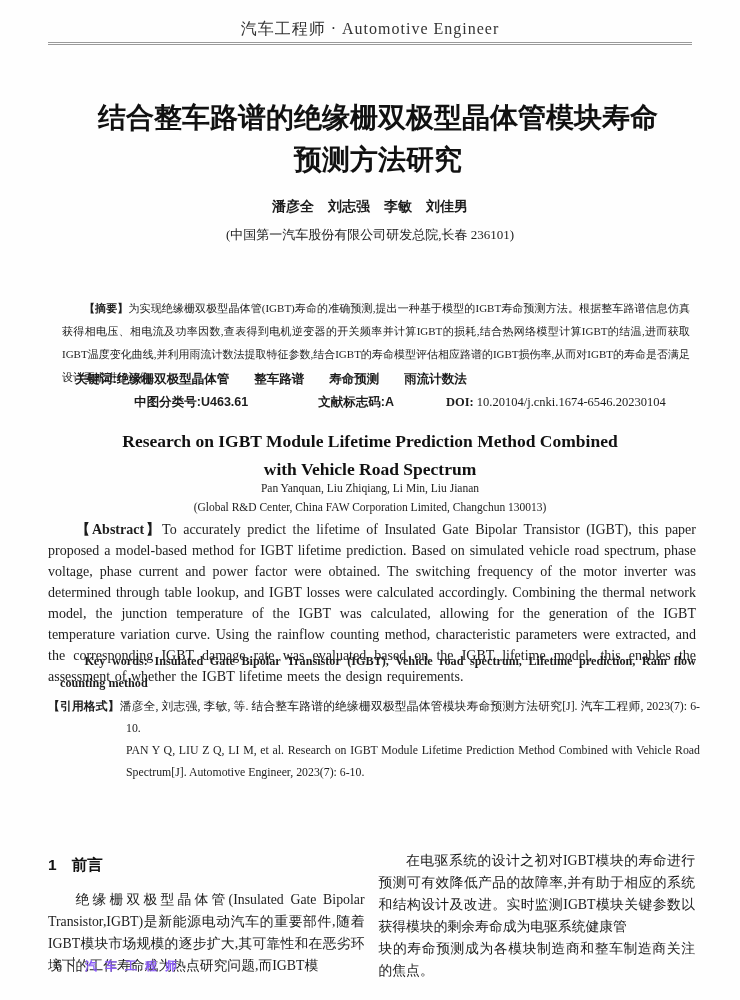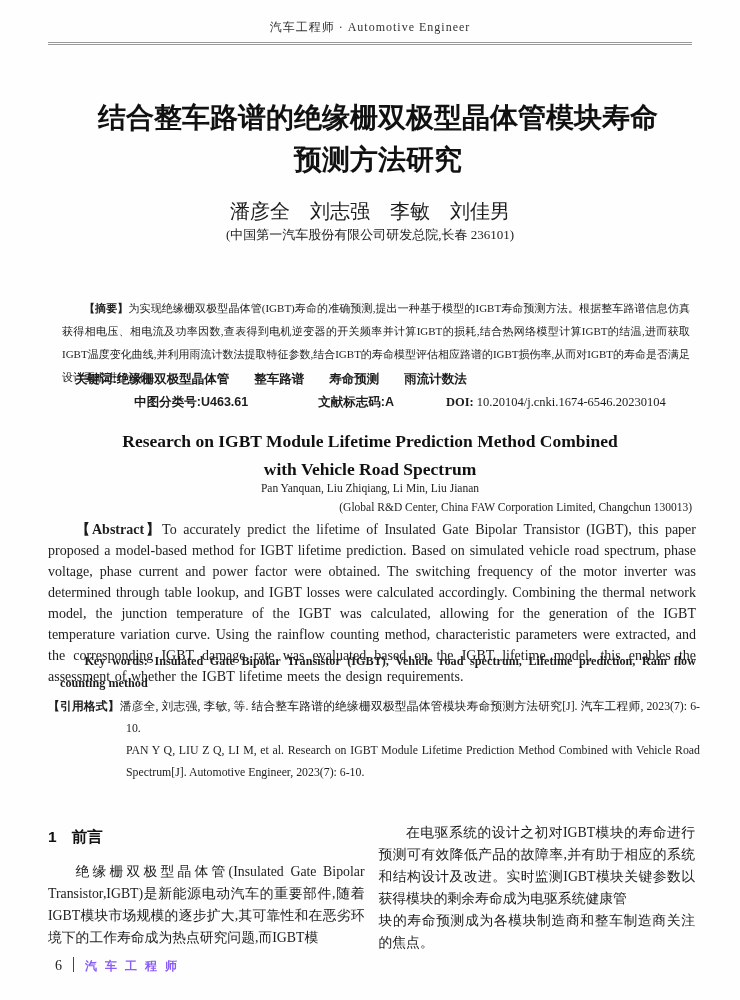--- a/index.html
+++ b/index.html
@@ -11,40 +11,40 @@
     background:#fefefe;
     color:#1c1c1c;
     font-family:"Liberation Serif","DejaVu Serif",serif;
     overflow:hidden;
   }
   .abs { position:absolute; }
 
   .journal-header {
     top:19px; left:48px; right:48px;
     text-align:center;
-    font-size:12px; letter-spacing:1px;
+    font-size:16px; letter-spacing:1px;
     color:#333;
   }
   .double-rule {
     top:42px; left:48px; right:48px;
     height:3px;
     border-top:1px solid #9a9a9a;
     border-bottom:1px solid #9a9a9a;
   }
   .title-cn {
     top:97px; left:40px; right:24px;
     text-align:center;
     font-family:"Liberation Sans","DejaVu Sans",sans-serif;
     font-weight:bold;
     font-size:28px; line-height:42px;
     color:#111;
   }
   .authors-cn {
     top:198px; left:48px; right:48px;
-    text-align:center; font-size:20px;
+    text-align:center; font-size:14px;font-weight:bold;
   }
   .affiliation-cn {
     top:226px; left:48px; right:48px;
     text-align:center; font-size:13px;
   }
   .abstract-cn {
     top:297px; left:62px; right:50px;
     font-size:11px; line-height:23px;
     text-align:justify; text-indent:2em;
   }
@@ -68,21 +68,21 @@
     top:427px; left:40px; right:40px;
     text-align:center; font-weight:bold;
     font-size:17.5px; line-height:28px; color:#111;
   }
   .authors-en {
     top:482px; left:48px; right:48px;
     text-align:center; font-size:11.5px;
   }
   .affiliation-en {
     top:501px; left:48px; right:48px;
-    text-align:right; font-size:11.5px;
+    text-align:center; font-size:11.5px;
   }
   .abstract-en {
     top:519px; left:48px; right:44px;
     font-size:14px; line-height:21px;
     text-align:justify; text-indent:2em; word-spacing:1px;
   }
   .abstract-en .en-label { font-weight:bold; }
   .keywords-en {
     top:650px; left:60px; right:44px;
     font-weight:bold; font-size:12.2px; line-height:22px;
@@ -97,21 +97,21 @@
     text-align:justify;
   }
   .citation .en-line {
     padding-left:78px;
     text-align:justify;
   }
   .body-columns {
     top:822px; left:48px; right:45px;
     display:flex; gap:14px;
   }
-  .col { flex:1; }
+  .col { flex:1;margin-top:28px; }
   .section-heading {
     font-family:"Liberation Sans","DejaVu Sans",sans-serif;
     font-weight:bold; font-size:15.5px;
     margin-top:5px; margin-bottom:13px; color:#111;
   }
   .section-heading .sec-title { margin-left:15px; }
   .body-para {
     font-size:13.8px; line-height:22px;
     text-align:justify;
   }

